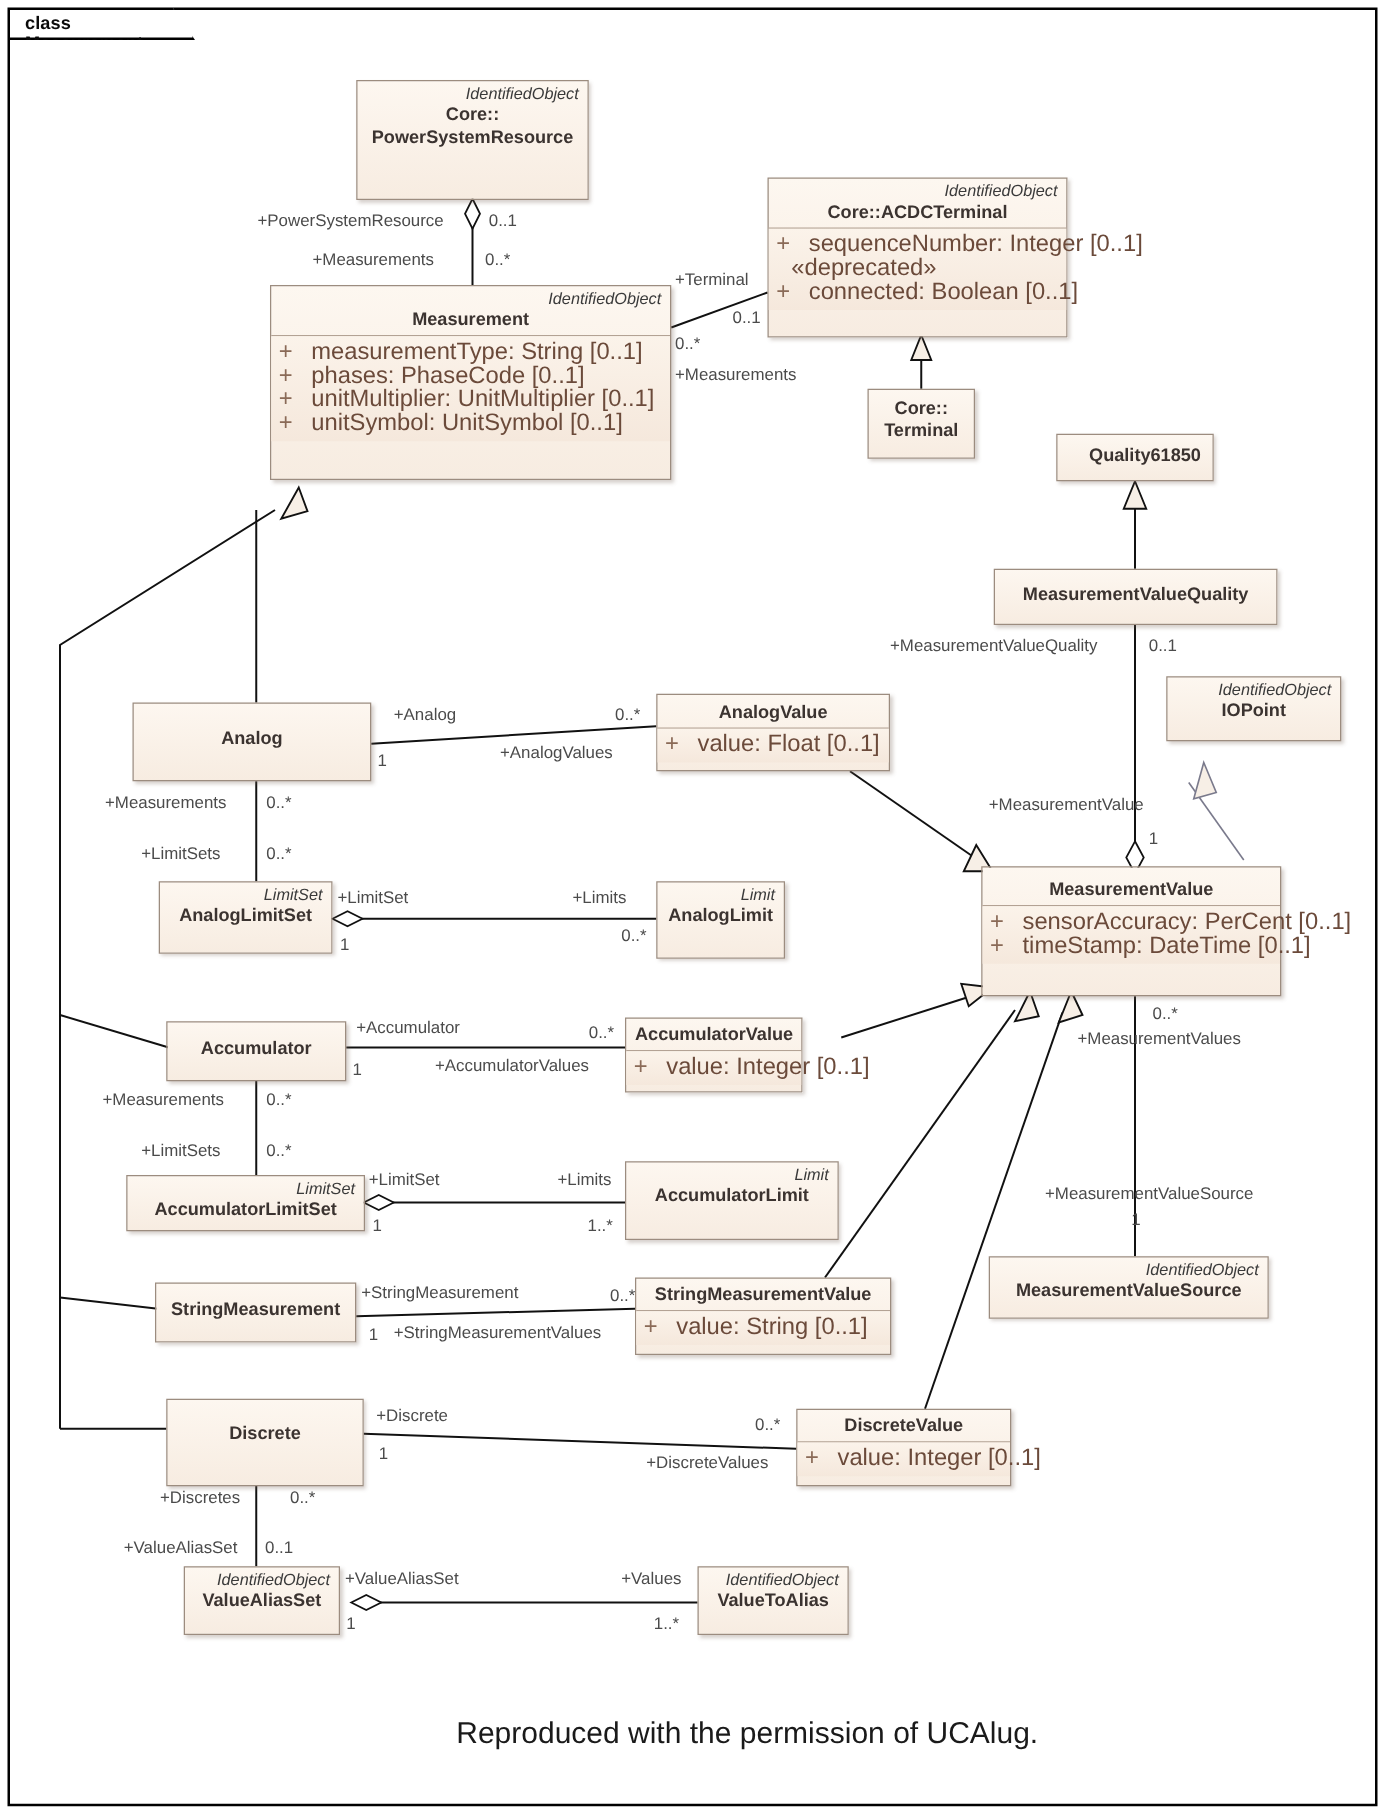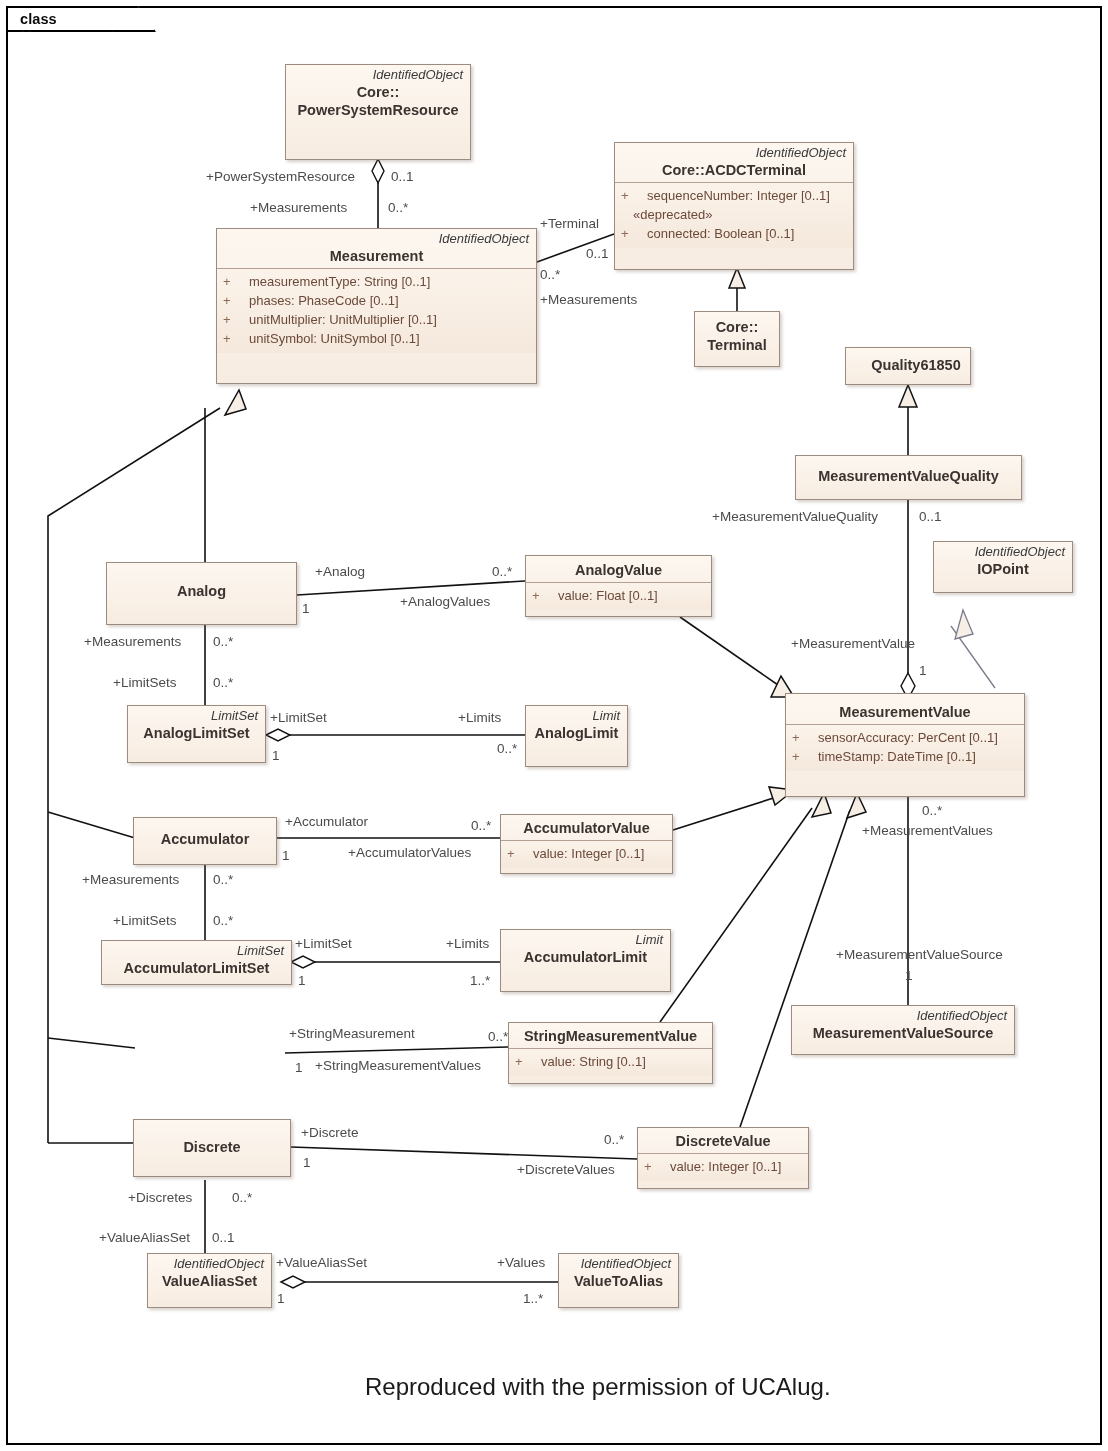--- a/index.html
+++ b/index.html
@@ -15,21 +15,21 @@
   .frame-tab span{position:absolute;left:12px;top:3px;font-weight:bold;font-size:14.5px;color:#0b0b0b;letter-spacing:.1px;}
 
   
   .cls{position:absolute;box-sizing:border-box;border:1px solid #9c8c7f;
        background:linear-gradient(180deg,#fdf7f0 0%,#f7ece1 100%);
        box-shadow:2px 2px 3px rgba(120,100,85,.30);z-index:5;}
   .cls .stereo{font-style:italic;font-size:13px;color:#3a3a3a;text-align:right;padding:2px 7px 0 7px;line-height:15px;}
   .cls .nm{font-weight:bold;font-size:14.5px;color:#3b3330;text-align:center;padding:1px 7px 3px 7px;line-height:18px;}
   .cls .sep{height:1px;background:#b3a294;margin:0;}
   .cls .attrs{padding:3px 6px 5px 6px;background:linear-gradient(180deg,#fbf3ea 0%,#f5e8dc 100%);}
-  .cls .attr{font-size:13px;color:#6b4a3a;line-height:19px;white-space:nowrap;}
+  .cls .attr{font-size:19px;color:#6b4a3a;line-height:19px;white-space:nowrap;}
   .cls .attr .vis{display:inline-block;width:26px;color:#8a6a57;}
   .cls .attr.stereoline{padding-left:12px;color:#6b4a3a;}
 
   
   .lbl{position:absolute;font-size:13.5px;color:#4b4b4b;white-space:nowrap;z-index:6;line-height:15px;}
   .mult{position:absolute;font-size:13.5px;color:#4b4b4b;white-space:nowrap;z-index:6;line-height:15px;}
 
   .caption{position:absolute;font-size:24px;color:#1a1a1a;white-space:nowrap;}
 
   svg.edges{position:absolute;left:0;top:0;width:1108px;height:1451px;z-index:1;overflow:visible;}
@@ -197,48 +197,51 @@
 
   <div class="cls" style="left:525px;top:705px;width:103px;height:62px;">
     <div class="stereo">Limit</div>
     <div class="nm">AnalogLimit</div>
   </div>
 
   <div class="cls" style="left:133px;top:817px;width:144px;height:48px;">
     <div class="nm" style="padding-top:12px;">Accumulator</div>
   </div>
 
-  <div class="cls" style="left:500px;top:814px;width:173px;height:60px;">
+  <div class="cls" style="left:500px;top:814px;width:142px;height:60px;">
     <div class="nm" style="padding-top:4px;">AccumulatorValue</div>
     <div class="sep"></div>
     <div class="attrs">
       <div class="attr"><span class="vis">+</span><span>value: Integer [0..1]</span></div>
     </div>
   </div>
 
   <div class="cls" style="left:101px;top:940px;width:191px;height:45px;">
     <div class="stereo">LimitSet</div>
     <div class="nm">AccumulatorLimitSet</div>
   </div>
 
   <div class="cls" style="left:500px;top:929px;width:171px;height:63px;">
     <div class="stereo">Limit</div>
     <div class="nm">AccumulatorLimit</div>
   </div>
 
+  <div class="cls" style="left:124px;top:1026px;width:161px;height:48px;">
+    <div class="nm" style="padding-top:12px;">StringMeasurement</div>
+  </div>
 
   <div class="cls" style="left:508px;top:1022px;width:205px;height:62px;">
     <div class="nm" style="padding-top:4px;">StringMeasurementValue</div>
     <div class="sep"></div>
     <div class="attrs">
       <div class="attr"><span class="vis">+</span><span>value: String [0..1]</span></div>
     </div>
   </div>
 
-  <div class="cls" style="left:133px;top:1119px;width:158px;height:58px;">
+  <div class="cls" style="left:133px;top:1119px;width:158px;height:70px;">
     <div class="nm" style="padding-top:18px;">Discrete</div>
   </div>
 
   <div class="cls" style="left:637px;top:1127px;width:172px;height:62px;">
     <div class="nm" style="padding-top:4px;">DiscreteValue</div>
     <div class="sep"></div>
     <div class="attrs">
       <div class="attr"><span class="vis">+</span><span>value: Integer [0..1]</span></div>
     </div>
   </div>

